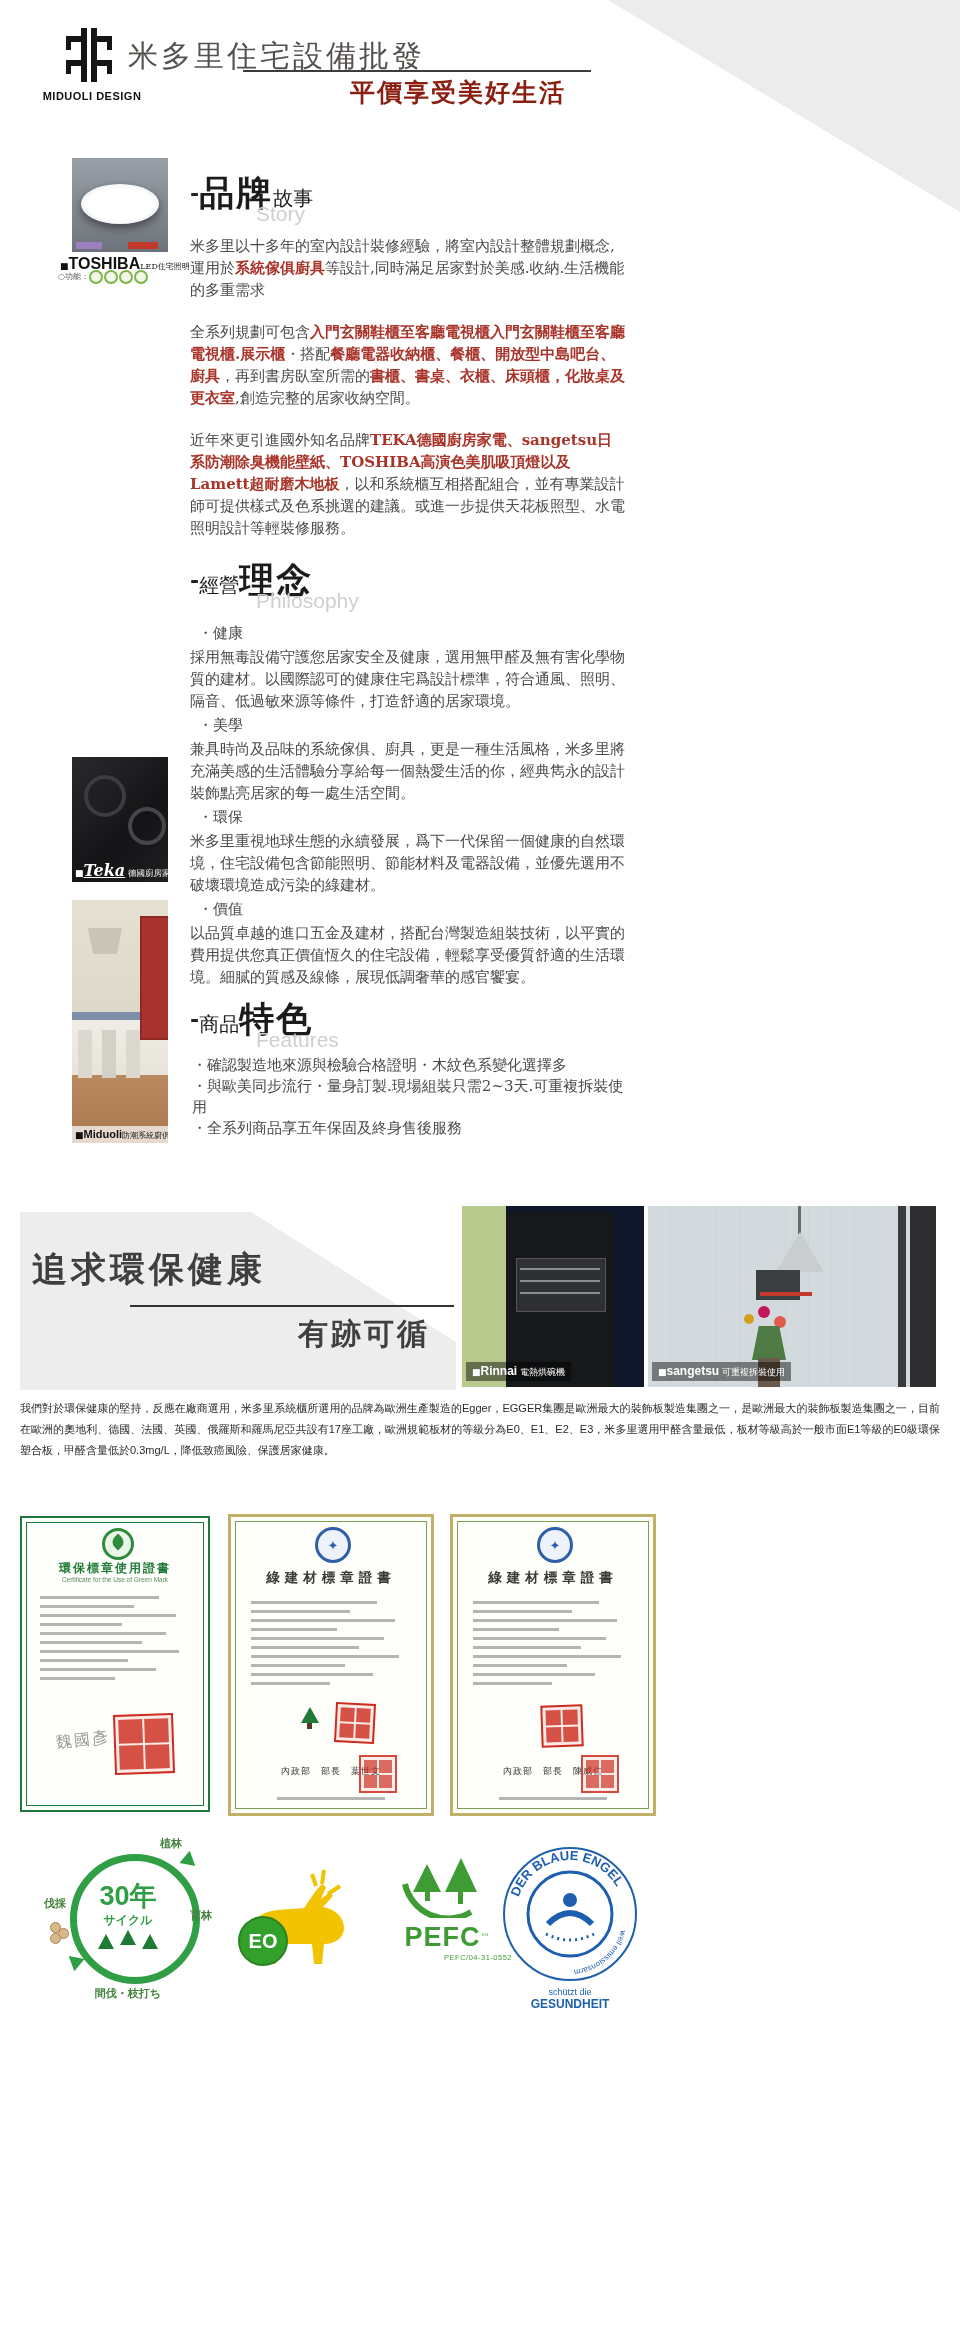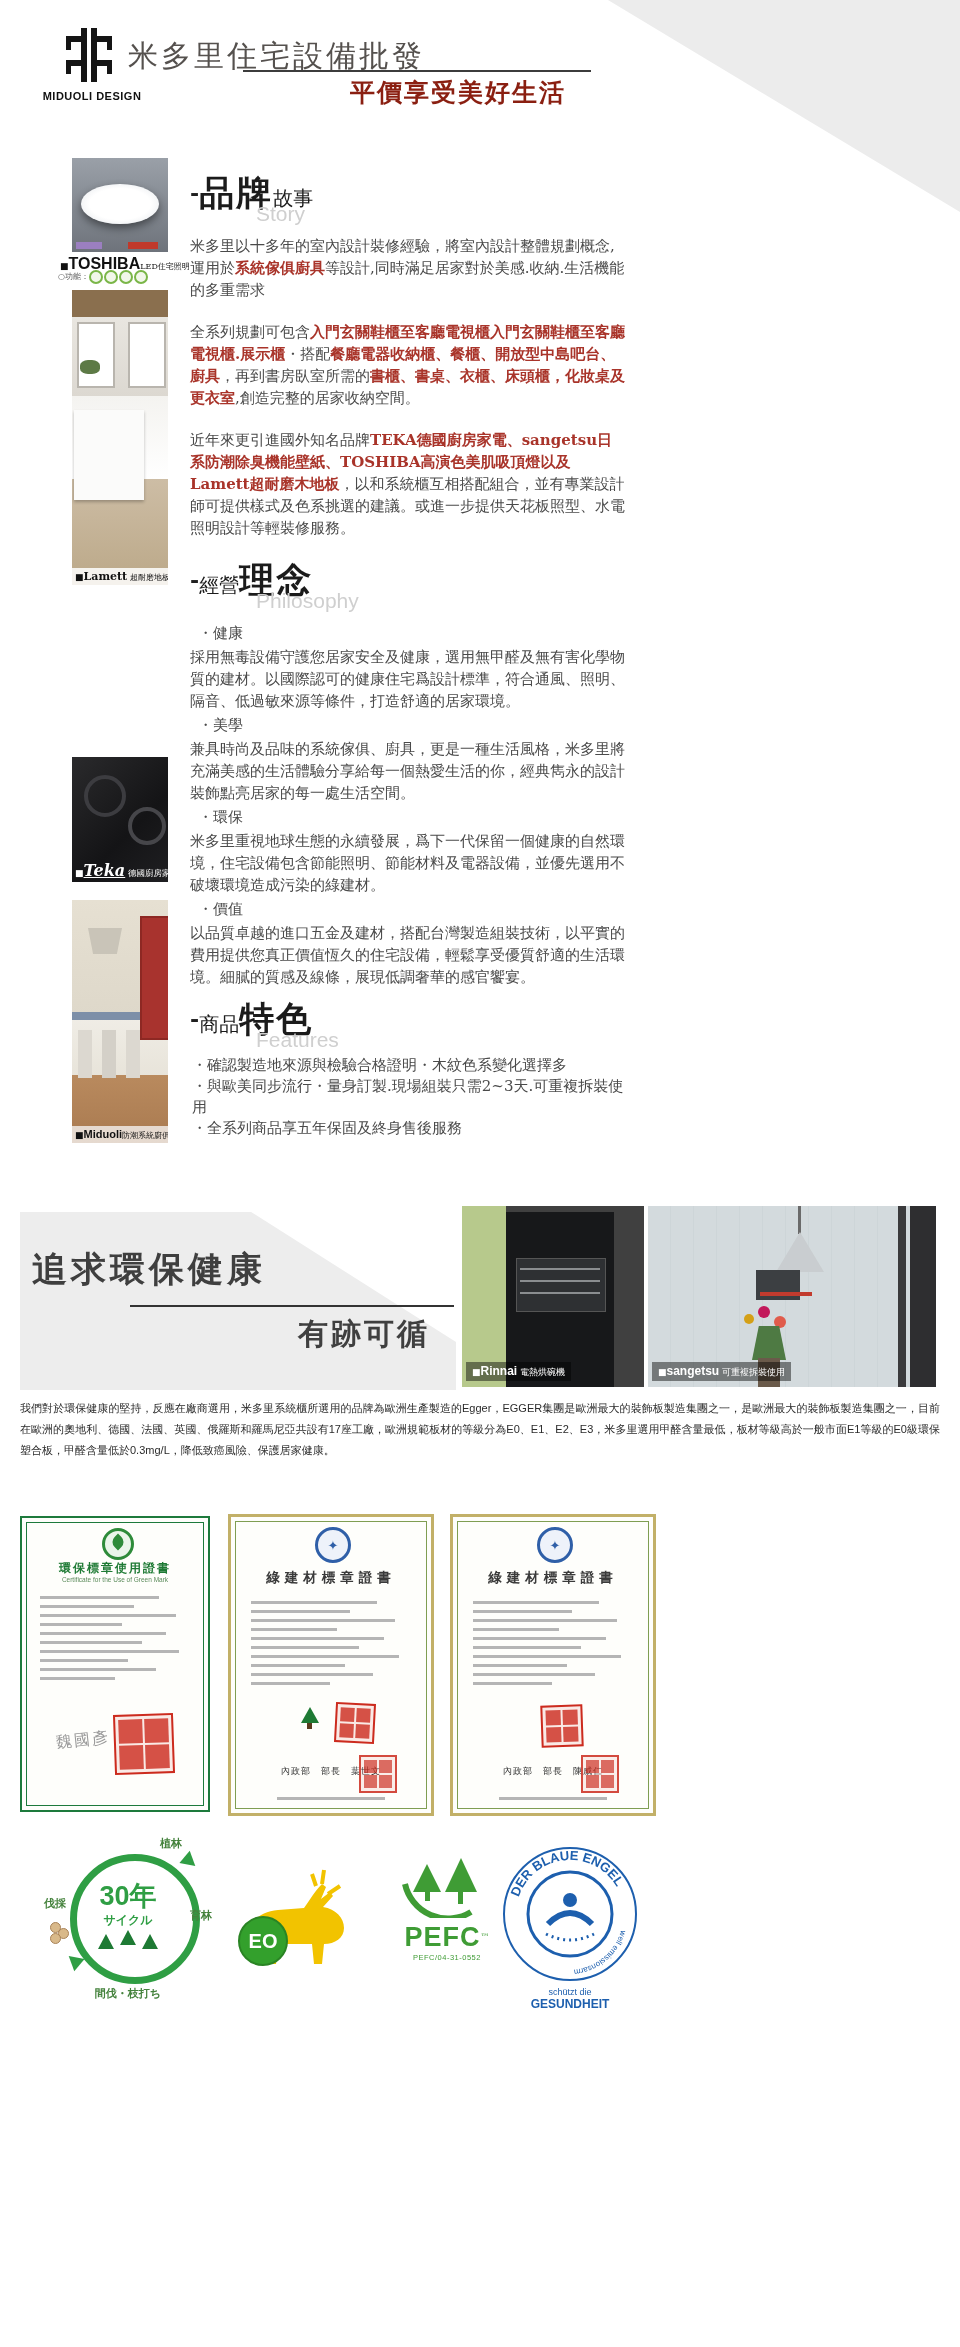--- a/index.html
+++ b/index.html
@@ -70,21 +70,21 @@
 
   
   .cycle-ring{position:absolute;left:22px;top:16px;width:116px;height:116px;border:7px solid #2f9e44;border-radius:50%;}
   .cycle-lbl{position:absolute;font-size:11px;color:#44823c;font-weight:bold;white-space:nowrap;}
   .ctree{position:absolute;width:0;height:0;border-left:8px solid transparent;border-right:8px solid transparent;border-bottom:15px solid #1e7a34;}
   .log{position:absolute;width:9px;height:9px;border-radius:50%;background:#d9b98a;border:1px solid #a98358;}
   .e0-badge{position:absolute;left:4px;top:50px;width:46px;height:46px;border-radius:50%;background:#33a02c;
             color:#fff;font-weight:bold;font-size:20px;display:flex;align-items:center;justify-content:center;
             font-family:"Liberation Sans",sans-serif;border:2px solid #2a8424;}
   .pefc-name{font-family:"Liberation Sans",sans-serif;font-weight:bold;color:#3f9c35;font-size:27px;letter-spacing:1px;}
-  .pefc-code{font-family:"Liberation Sans",sans-serif;color:#3f9c35;font-size:7.5px;letter-spacing:.5px;}
+  .pefc-code{font-family:"Liberation Sans",sans-serif;color:#3f9c35;font-size:7.5px;letter-spacing:.5px;text-align:right;}
   .ba-sub{font-family:"Liberation Sans",sans-serif;color:#1d5fae;text-align:center;line-height:1.1;}
 </style>
 </head>
 <body>
 
 <div class="page">
 
   <div class="abs hdr-wedge"></div>
   <div class="abs logo-mark">
     <svg width="50" height="58" viewBox="0 0 50 58">
@@ -112,29 +112,20 @@
     <div class="abs" style="left:4px;bottom:3px;width:26px;height:7px;background:#9b7fc0;"></div>
     <div class="abs" style="left:56px;bottom:3px;width:30px;height:7px;background:#c0392b;"></div>
   </div>
   <div class="abs cap-under" style="left:60px;top:255px;">
     <span class="sq">■</span><span class="b" style="font-family:'Liberation Sans',sans-serif;font-size:16px;">TOSHIBA</span><span style="font-size:8px;">LED住宅照明</span>
   </div>
   <div class="abs" style="left:58px;top:270px;font-size:8px;color:#555;white-space:nowrap;">
     <span>○功能：</span><span class="badge"></span><span class="badge"></span><span class="badge"></span><span class="badge"></span>
   </div>
 
-  <div class="abs ph" style="left:72px;top:290px;width:96px;height:295px;background:linear-gradient(180deg,#8a6f4e 0%,#8a6f4e 9%,#e9e6e0 9%,#dcd8d1 36%,#f4f3f0 36%,#ffffff 64%,#cdbda5 64%,#bba888 100%);">
-    <div class="abs" style="left:5px;top:32px;width:34px;height:62px;background:#fff;border:2px solid #b9b5ae;"></div>
-    <div class="abs" style="left:56px;top:32px;width:34px;height:62px;background:#fff;border:2px solid #b9b5ae;"></div>
-    <div class="abs" style="left:8px;top:70px;width:20px;height:14px;background:#5d7a46;border-radius:40%;"></div>
-    <div class="abs" style="left:2px;top:120px;width:70px;height:90px;background:#fbfbfa;box-shadow:0 2px 3px rgba(0,0,0,.25);"></div>
-    <div class="cap-in" style="background:rgba(255,255,255,.85);color:#111;">
-      <span class="sq">■</span><span class="b" style="font-size:11px;">Lamett</span> <span style="font-size:8px;">超耐磨地板</span>
-    </div>
-  </div>
 
 
   <div class="abs ph" style="left:72px;top:757px;width:96px;height:125px;background:linear-gradient(135deg,#2a2a2c,#141416 60%,#1f1f22);">
     <div class="abs" style="left:12px;top:18px;width:34px;height:34px;border-radius:50%;border:4px solid #3c3c40;"></div>
     <div class="abs" style="left:56px;top:50px;width:30px;height:30px;border-radius:50%;border:4px solid #46464a;"></div>
     <div class="cap-in" style="color:#fff;">
       <span class="sq">■</span><span class="b" style="font-style:italic;font-size:16px;text-decoration:underline;">Teka</span> <span style="font-size:8.5px;">德國廚房家電</span>
     </div>
   </div>
 
@@ -185,21 +176,21 @@
     <div class="feat">・確認製造地來源與檢驗合格證明・木紋色系變化選擇多</div>
     <div class="feat">・與歐美同步流行・量身訂製.現場組裝只需2~3天.可重複拆裝使用</div>
     <div class="feat">・全系列商品享五年保固及終身售後服務</div>
   </div>
 
   <div class="abs banner-wedge"></div>
   <div class="abs banner-title">追求環保健康</div>
   <div class="abs banner-line"></div>
   <div class="abs banner-sub">有跡可循</div>
 
-  <div class="abs ph" style="left:462px;top:1206px;width:182px;height:181px;background:#404040;">
+  <div class="abs ph" style="left:462px;top:1206px;width:182px;height:181px;background:#0f172a;">
     <div class="abs" style="left:0;top:0;width:44px;height:181px;background:#b7c98c;"></div>
     <div class="abs" style="left:44px;top:6px;width:108px;height:175px;background:#17181a;"></div>
     <div class="abs" style="left:54px;top:52px;width:88px;height:52px;background:#2e3033;border:1px solid #555;"></div>
     <div class="abs" style="left:58px;top:62px;width:80px;height:2px;background:#8a8d90;"></div>
     <div class="abs" style="left:58px;top:74px;width:80px;height:2px;background:#8a8d90;"></div>
     <div class="abs" style="left:58px;top:86px;width:80px;height:2px;background:#8a8d90;"></div>
     <div class="cap-in" style="left:4px;bottom:6px;right:auto;background:rgba(0,0,0,.45);color:#fff;padding:2px 6px;">
       <span class="sq">■</span><span class="b" style="font-family:'Liberation Sans',sans-serif;font-size:12px;">Rinnai</span> <span style="font-size:9px;">電熱烘碗機</span>
     </div>
   </div>

